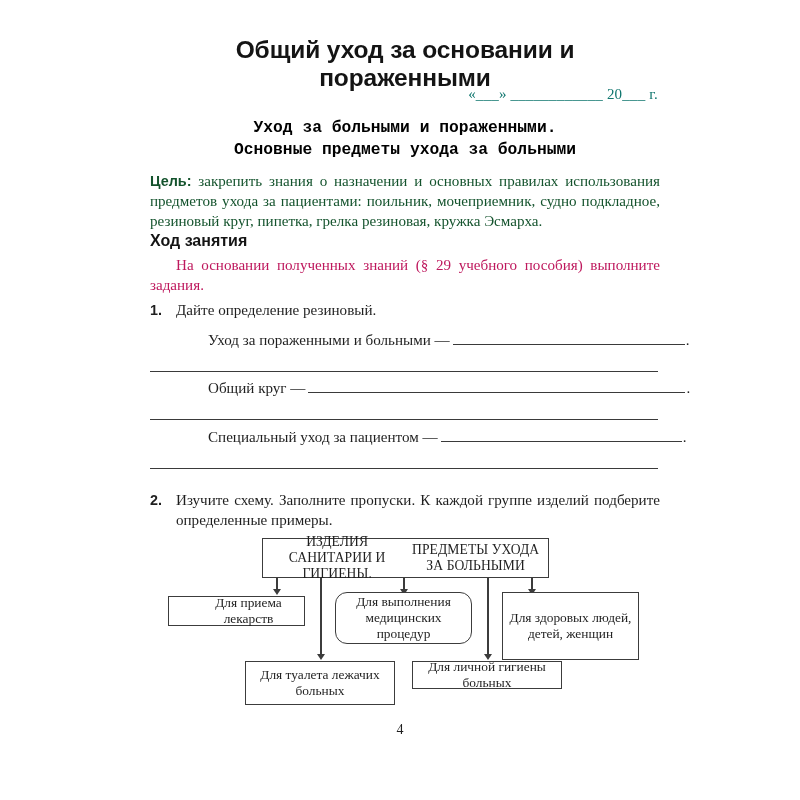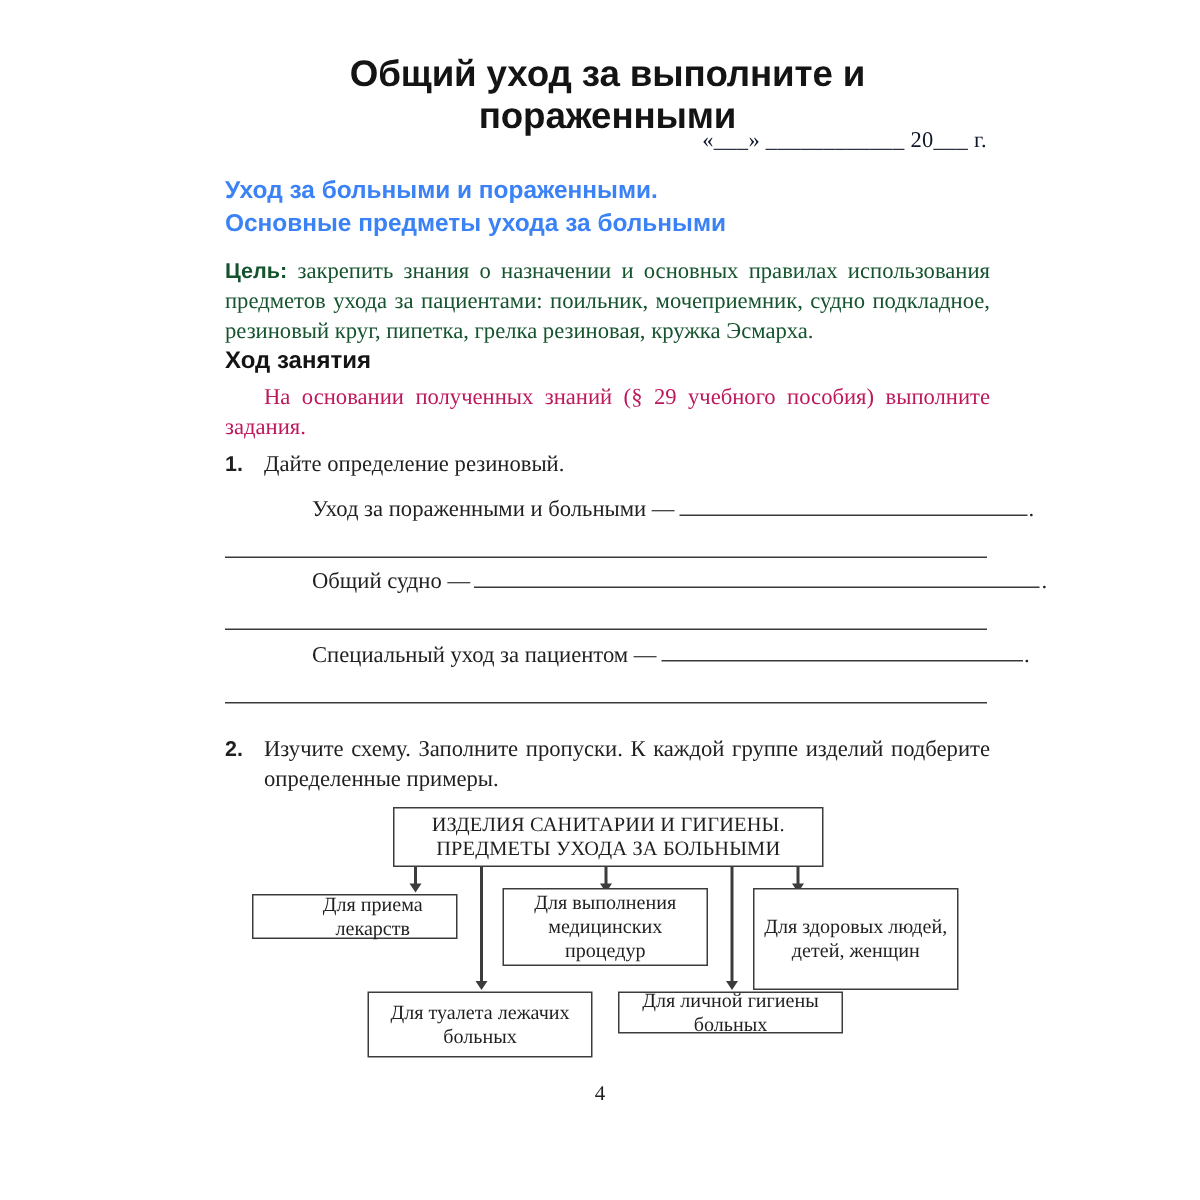--- a/index.html
+++ b/index.html
@@ -36,35 +36,36 @@
     letter-spacing: -0.1px;
     color: #141414;
     line-height: 1.15;
   }
 
   .date-line {
     position: absolute;
     right: 142px;
     top: 86px;
     font-size: 15px;
-    color: #0f172a;
+    color: #0f766e;
     white-space: nowrap;
     letter-spacing: 0.2px;
   }
 
   .sub-title {
     position: absolute;
     left: 150px;
     top: 117px;
     width: 510px;
-    font-family: Liberation Sans, sans-serif;
+    text-align: center;
+    font-family: Liberation Mono, monospace;
     font-weight: bold;
     font-size: 16.3px;
     line-height: 1.32;
-    color: #3b82f6;
+    color: #000000;
   }
 
   
   .goal {
     position: absolute;
     left: 150px;
     top: 172px;
     width: 510px;
     font-size: 15.1px;
     line-height: 1.32;
@@ -199,21 +200,21 @@
     text-align: center;
     font-size: 14px;
     color: #1f1f1f;
   }
 </style>
 </head>
 <body>
 
 <div class="page">
 
-  <div class="main-title">Общий уход за выполните и пораженными</div>
+  <div class="main-title">Общий уход за основании и пораженными</div>
 
   <div class="date-line">«___» ____________ 20___ г.</div>
 
   <div class="sub-title">
     <div>Уход за больными и пораженными.</div>
     <div>Основные предметы ухода за больными</div>
   </div>
 
   <div class="goal"><b>Цель:</b><span> закрепить знания о назначении и основных правилах использования предметов ухода за пациентами: поильник, мочеприемник, судно подкладное, резиновый круг, пипетка, грелка резиновая, кружка Эсмарха.</span></div>
 
@@ -224,36 +225,36 @@
   <div class="task task-1">
     <span class="task-num">1.</span><span class="task-body">Дайте определение резиновый.</span>
   </div>
 
   <div class="blank-row" style="top:332px;">
     <span class="blank-label">Уход за пораженными и больными —</span><span class="blank-rule" style="width:232px;"></span><span>.</span>
   </div>
   <div class="full-rule" style="top:371px;"></div>
 
   <div class="blank-row" style="top:380px;">
-    <span class="blank-label">Общий судно —</span><span class="blank-rule" style="width:377px;"></span><span>.</span>
+    <span class="blank-label">Общий круг —</span><span class="blank-rule" style="width:377px;"></span><span>.</span>
   </div>
   <div class="full-rule" style="top:419px;"></div>
 
   <div class="blank-row" style="top:429px;">
     <span class="blank-label">Специальный уход за пациентом —</span><span class="blank-rule" style="width:241px;"></span><span>.</span>
   </div>
   <div class="full-rule" style="top:468px;"></div>
 
   <div class="task task-2">
     <span class="task-num">2.</span><span class="task-body">Изучите схему. Заполните пропуски. К каждой группе изделий подберите определенные примеры.</span>
   </div>
 
   <div class="diagram">
 
-    <div class="dg-box top" style="left:112px; top:4px; width:287px; height:40px; flex-direction:column;">
+    <div class="dg-box top" style="left:112px; top:4px; width:287px; height:40px; ">
       <div>ИЗДЕЛИЯ САНИТАРИИ И ГИГИЕНЫ.</div>
       <div>ПРЕДМЕТЫ УХОДА ЗА БОЛЬНЫМИ</div>
     </div>
 
     <div class="dg-line" style="left:126px; top:44px; height:13px;"></div>
     <div class="dg-arrow" style="left:122.5px; top:55px;"></div>
 
     <div class="dg-line" style="left:253px; top:44px; height:13px;"></div>
     <div class="dg-arrow" style="left:249.5px; top:55px;"></div>
 
@@ -261,21 +262,21 @@
     <div class="dg-arrow" style="left:377.5px; top:55px;"></div>
 
     <div class="dg-line" style="left:170px; top:44px; height:78px;"></div>
     <div class="dg-arrow" style="left:166.5px; top:120px;"></div>
 
     <div class="dg-line" style="left:337px; top:44px; height:78px;"></div>
     <div class="dg-arrow" style="left:333.5px; top:120px;"></div>
 
     <div class="dg-box" style="left:18px; top:62px; width:137px; height:30px;padding-left:28px;">Для приема лекарств</div>
 
-    <div class="dg-box" style="left:185px; top:58px; width:137px; height:52px;">Для выполнения медицинских процедур</div>
+    <div class="dg-box" style="left:185px; top:58px; width:137px; height:52px;border-radius:12px;">Для выполнения медицинских процедур</div>
 
     <div class="dg-box" style="left:352px; top:58px; width:137px; height:68px;">Для здоровых людей, детей, женщин</div>
 
     <div class="dg-box" style="left:95px; top:127px; width:150px; height:44px;">Для туалета лежачих больных</div>
 
     <div class="dg-box" style="left:262px; top:127px; width:150px; height:28px;">Для личной гигиены больных</div>
 
   </div>
 
   <div class="page-num">4</div>

